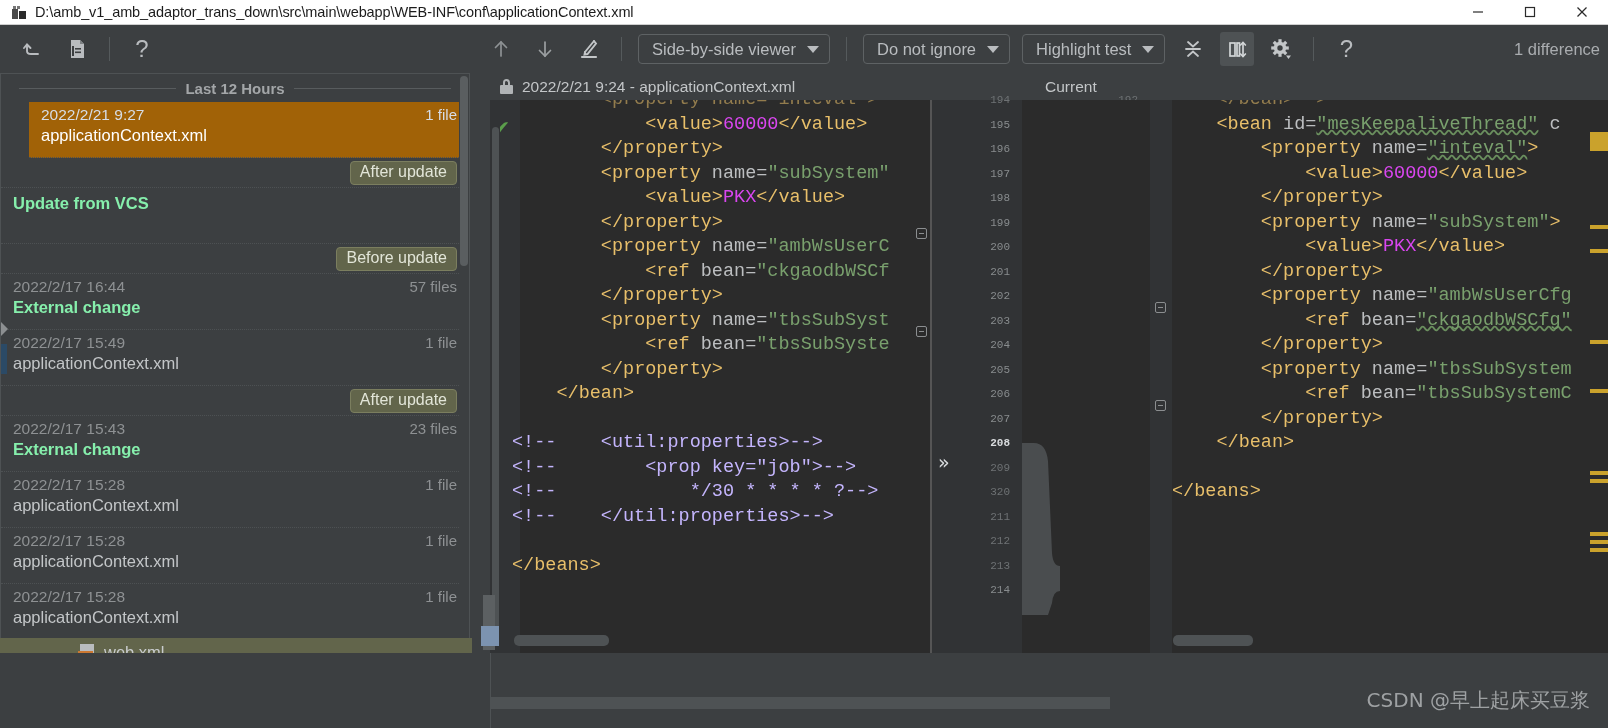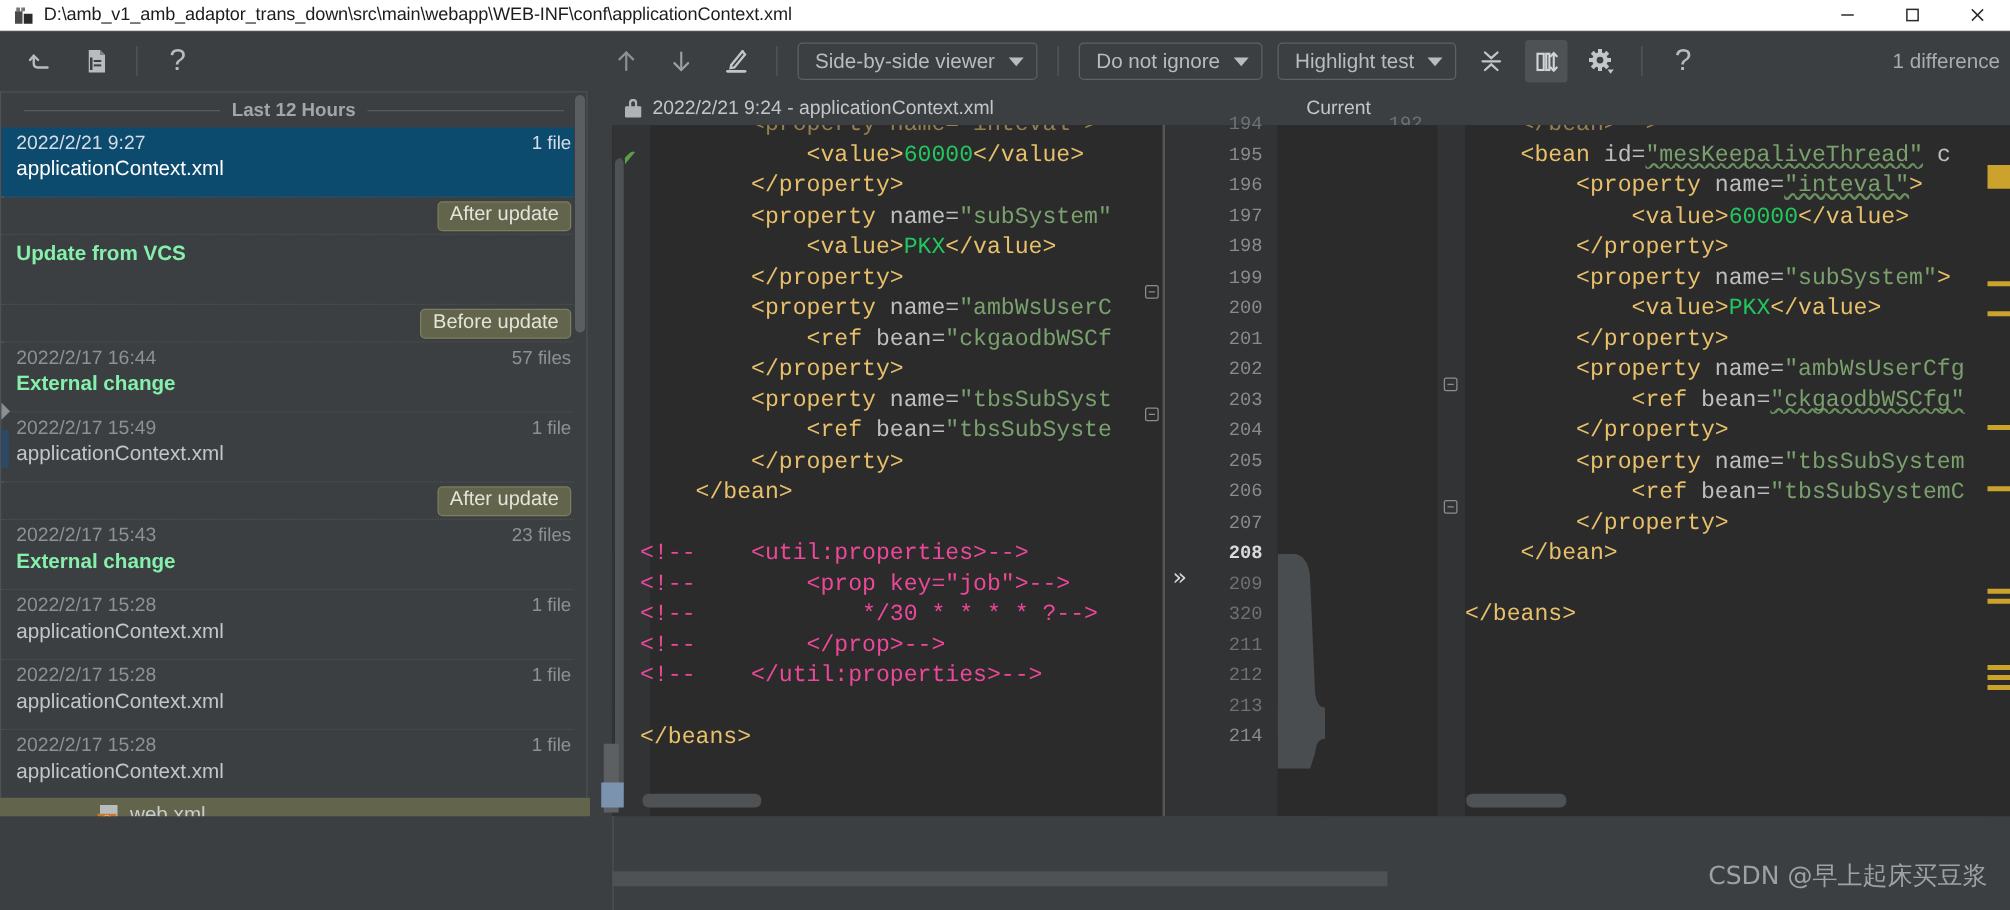--- a/index.html
+++ b/index.html
@@ -93,21 +93,21 @@
   }
   .sep-row::before {
     content:""; position:absolute; left:18px; right:18px; top:50%;
     height:1px; background:#585c5e;
   }
   .hist-item {
     height:56px; padding:4px 12px 0 12px;
     border-bottom:1px dotted #4d5153;
     position:relative;
   }
-  .hist-item.selected { background:#0c4a6e; }
+  .hist-item.selected { background:#a16207;margin-left:28px; }
   .hist-item .row1 { display:flex; justify-content:space-between; }
   .hist-item .date { color:#8e9193; font-size:15.5px; }
   .hist-item.selected .date { color:#d7dde6; }
   .hist-item .files { color:#8e9193; font-size:15px; }
   .hist-item.selected .files { color:#d7dde6; }
   .hist-item .name { color:#c3c6c8; font-size:16.5px; margin-top:2px; }
   .hist-item.selected .name { color:#ffffff; }
   .hist-item .name.bold { font-weight:bold; color:#86efac; }
 
   .label-row {
@@ -227,32 +227,32 @@
     position:absolute; left:90px; top:0; width:22px; height:553px; background:#313335;
   }
   .code-r { position:absolute; left:112px; top:0; }
 
   .cline {
     height:24.5px; line-height:24.5px; white-space:pre;
     font-family:"Liberation Mono", monospace; font-size:18.5px;
   }
   .nline {
     height:24.5px; line-height:24.5px;
-    font-family:"Liberation Mono", monospace; font-size:15px;
+    font-family:"Liberation Mono", monospace; font-size:11px;
     color:#888c8e; text-align:right; padding-right:12px;
   }
   .nline.bold { color:#d9dcde; font-weight:bold; }
   .nline.faded { color:#6e7274; }
 
   
   .s-tag  { color:#e8bf6a; }
   .s-attr { color:#bcbec0; }
   .s-val  { color:#79a06d; }
-  .s-txt  { color:#22c55e; }
-  .s-cmt  { color:#ec4899; }
+  .s-txt  { color:#d946ef; }
+  .s-cmt  { color:#c4b5fd; }
 
   .squig { text-decoration:underline wavy #6a8f5e; text-decoration-skip-ink:none; }
 
   
   .blk-l {
     position:absolute; left:22px; top:343px; width:420px; height:147px;
     background:#4a4d4f;
   }
   .blk-nums-l {
     position:absolute; left:0px; top:343px; width:90px; height:147px;
@@ -595,21 +595,20 @@
           <div class="cline"><span class="s-txt">            </span><span class="s-tag">&lt;ref </span><span class="s-attr">bean=</span><span class="s-val">"ckgaodbWSCf</span></div>
           <div class="cline"><span class="s-txt">        </span><span class="s-tag">&lt;/property&gt;</span></div>
           <div class="cline"><span class="s-txt">        </span><span class="s-tag">&lt;property </span><span class="s-attr">name=</span><span class="s-val">"tbsSubSyst</span></div>
           <div class="cline"><span class="s-txt">            </span><span class="s-tag">&lt;ref </span><span class="s-attr">bean=</span><span class="s-val">"tbsSubSyste</span></div>
           <div class="cline"><span class="s-txt">        </span><span class="s-tag">&lt;/property&gt;</span></div>
           <div class="cline"><span class="s-txt">    </span><span class="s-tag">&lt;/bean&gt;</span></div>
           <div class="cline"><span class="s-txt"></span></div>
           <div class="cline"><span class="s-cmt">&lt;!--    &lt;util:properties&gt;--&gt;</span></div>
           <div class="cline"><span class="s-cmt">&lt;!--        &lt;prop key="job"&gt;--&gt;</span></div>
           <div class="cline"><span class="s-cmt">&lt;!--            */30 * * * * ?--&gt;</span></div>
-          <div class="cline"><span class="s-cmt">&lt;!--        &lt;/prop&gt;--&gt;</span></div>
           <div class="cline"><span class="s-cmt">&lt;!--    &lt;/util:properties&gt;--&gt;</span></div>
           <div class="cline"><span class="s-txt"></span></div>
           <div class="cline"><span class="s-tag">&lt;/beans&gt;</span></div>
         </div>
       <div class="fold" style="left:426px; top:128px;"></div>
       <div class="fold" style="left:426px; top:226px;"></div>
       <div class="hsb" style="left:24px; top:535px; width:95px;"></div>
     </div>
     <div class="gut-mid-l"></div>
 

